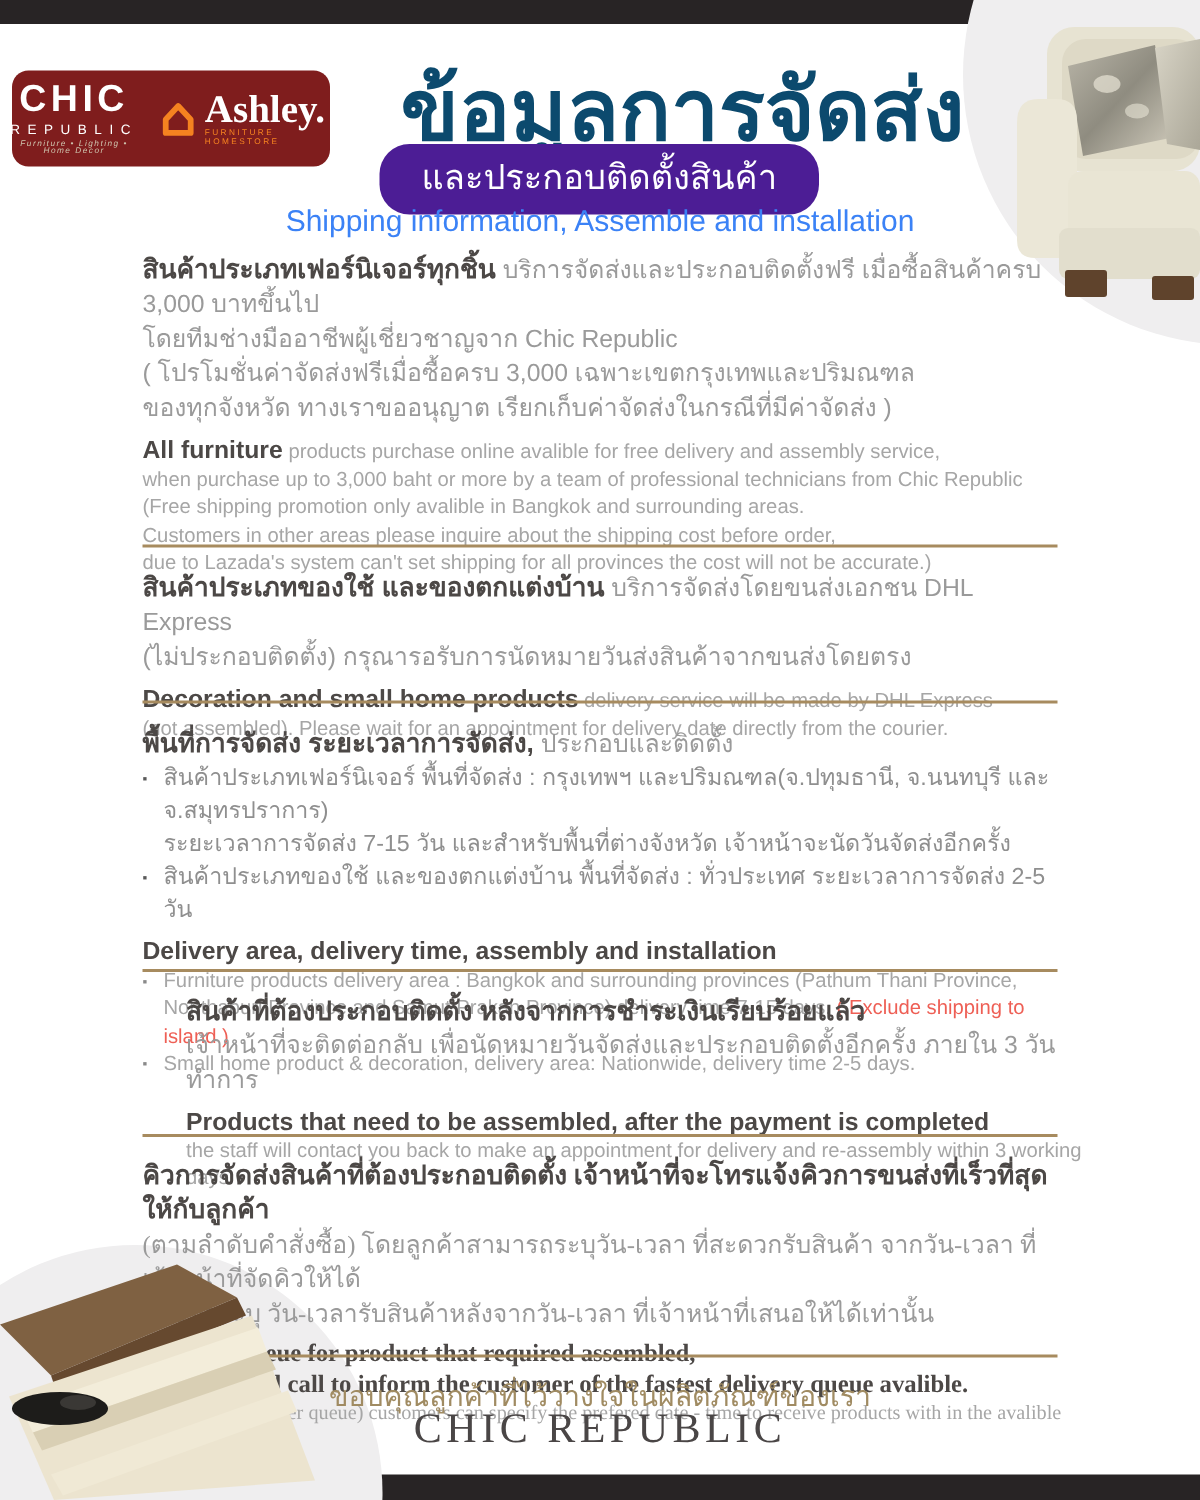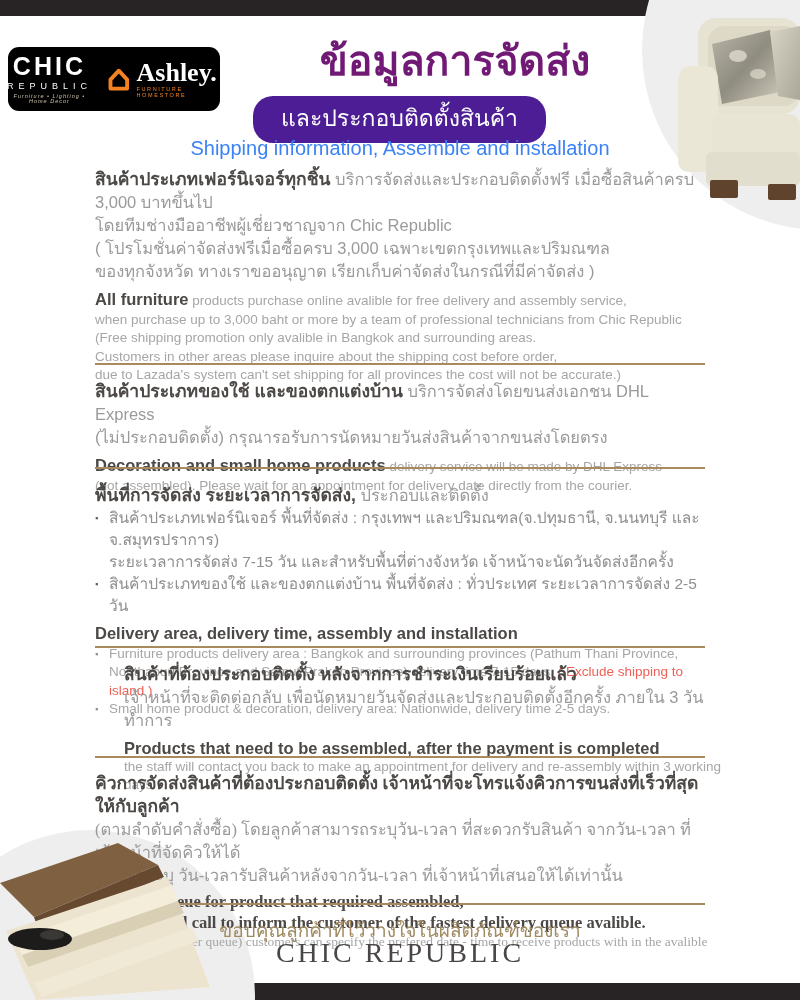--- a/index.html
+++ b/index.html
@@ -9,35 +9,35 @@
   .bar-top{top:0;width:655px;height:16px;}
   .bar-bottom{top:983px;width:800px;height:17px;}
   .circle{position:absolute;border-radius:50%;background:#efeeef;z-index:0;}
   .circle-tr{left:642px;top:-130px;width:360px;height:360px;}
   .circle-bl{left:-75px;top:830px;width:330px;height:330px;}
   .photo{position:absolute;z-index:6;}
   .photo-tr{right:0;top:4px;width:150px;height:200px;}
   .photo-bl{left:0;top:835px;width:210px;height:165px;}
 
   
-  .logo-plate{position:absolute;left:8px;top:47px;width:212px;height:64px;background:#000000;
+  .logo-plate{position:absolute;left:8px;top:47px;width:212px;height:64px;background:#7f1d1d;
               border-radius:11px;display:flex;align-items:center;justify-content:center;gap:14px;z-index:3;}
   .chic-block{text-align:center;color:#fff;line-height:1;}
   .chic-name{font-size:25px;font-weight:bold;letter-spacing:3px;}
   .chic-sub{font-size:9px;letter-spacing:5px;margin-top:3px;}
   .chic-tag{font-size:5.5px;color:#cfc4ae;letter-spacing:1px;margin-top:3px;font-style:italic;}
   .ashley-block{display:flex;align-items:center;gap:5px;}
   .ashley-text{line-height:1;}
   .ashley-name{font-family:"Liberation Serif","DejaVu Serif",serif;font-weight:bold;
                font-size:26px;color:#fff;}
   .ashley-sub{font-size:5.5px;color:#f58220;letter-spacing:1.6px;margin-top:1px;}
 
   
   .title{position:absolute;left:240px;top:28px;width:430px;text-align:center;z-index:2;
-         font-size:41px;font-weight:bold;color:#701a75;}
+         font-size:57px;font-weight:bold;color:#0c4a6e;}
   .badge{position:absolute;left:253px;top:96px;z-index:2;background:#4c1d95;color:#ffffff;
          font-size:23px;padding:4px 28px 7px 28px;border-radius:20px;}
   .subtitle{position:absolute;left:95px;top:137px;width:610px;text-align:center;z-index:2;
             font-size:20px;color:#3b82f6;}
 
   
   .sec{position:absolute;left:95px;width:615px;z-index:2;}
   .th{font-size:16.5px;line-height:23px;color:#9a9a9a;}
   .th b,.th-b{font-size:17.5px;font-weight:bold;color:#4c4846;}
   .en{font-size:13.5px;line-height:18.5px;color:#a6a6a6;}

